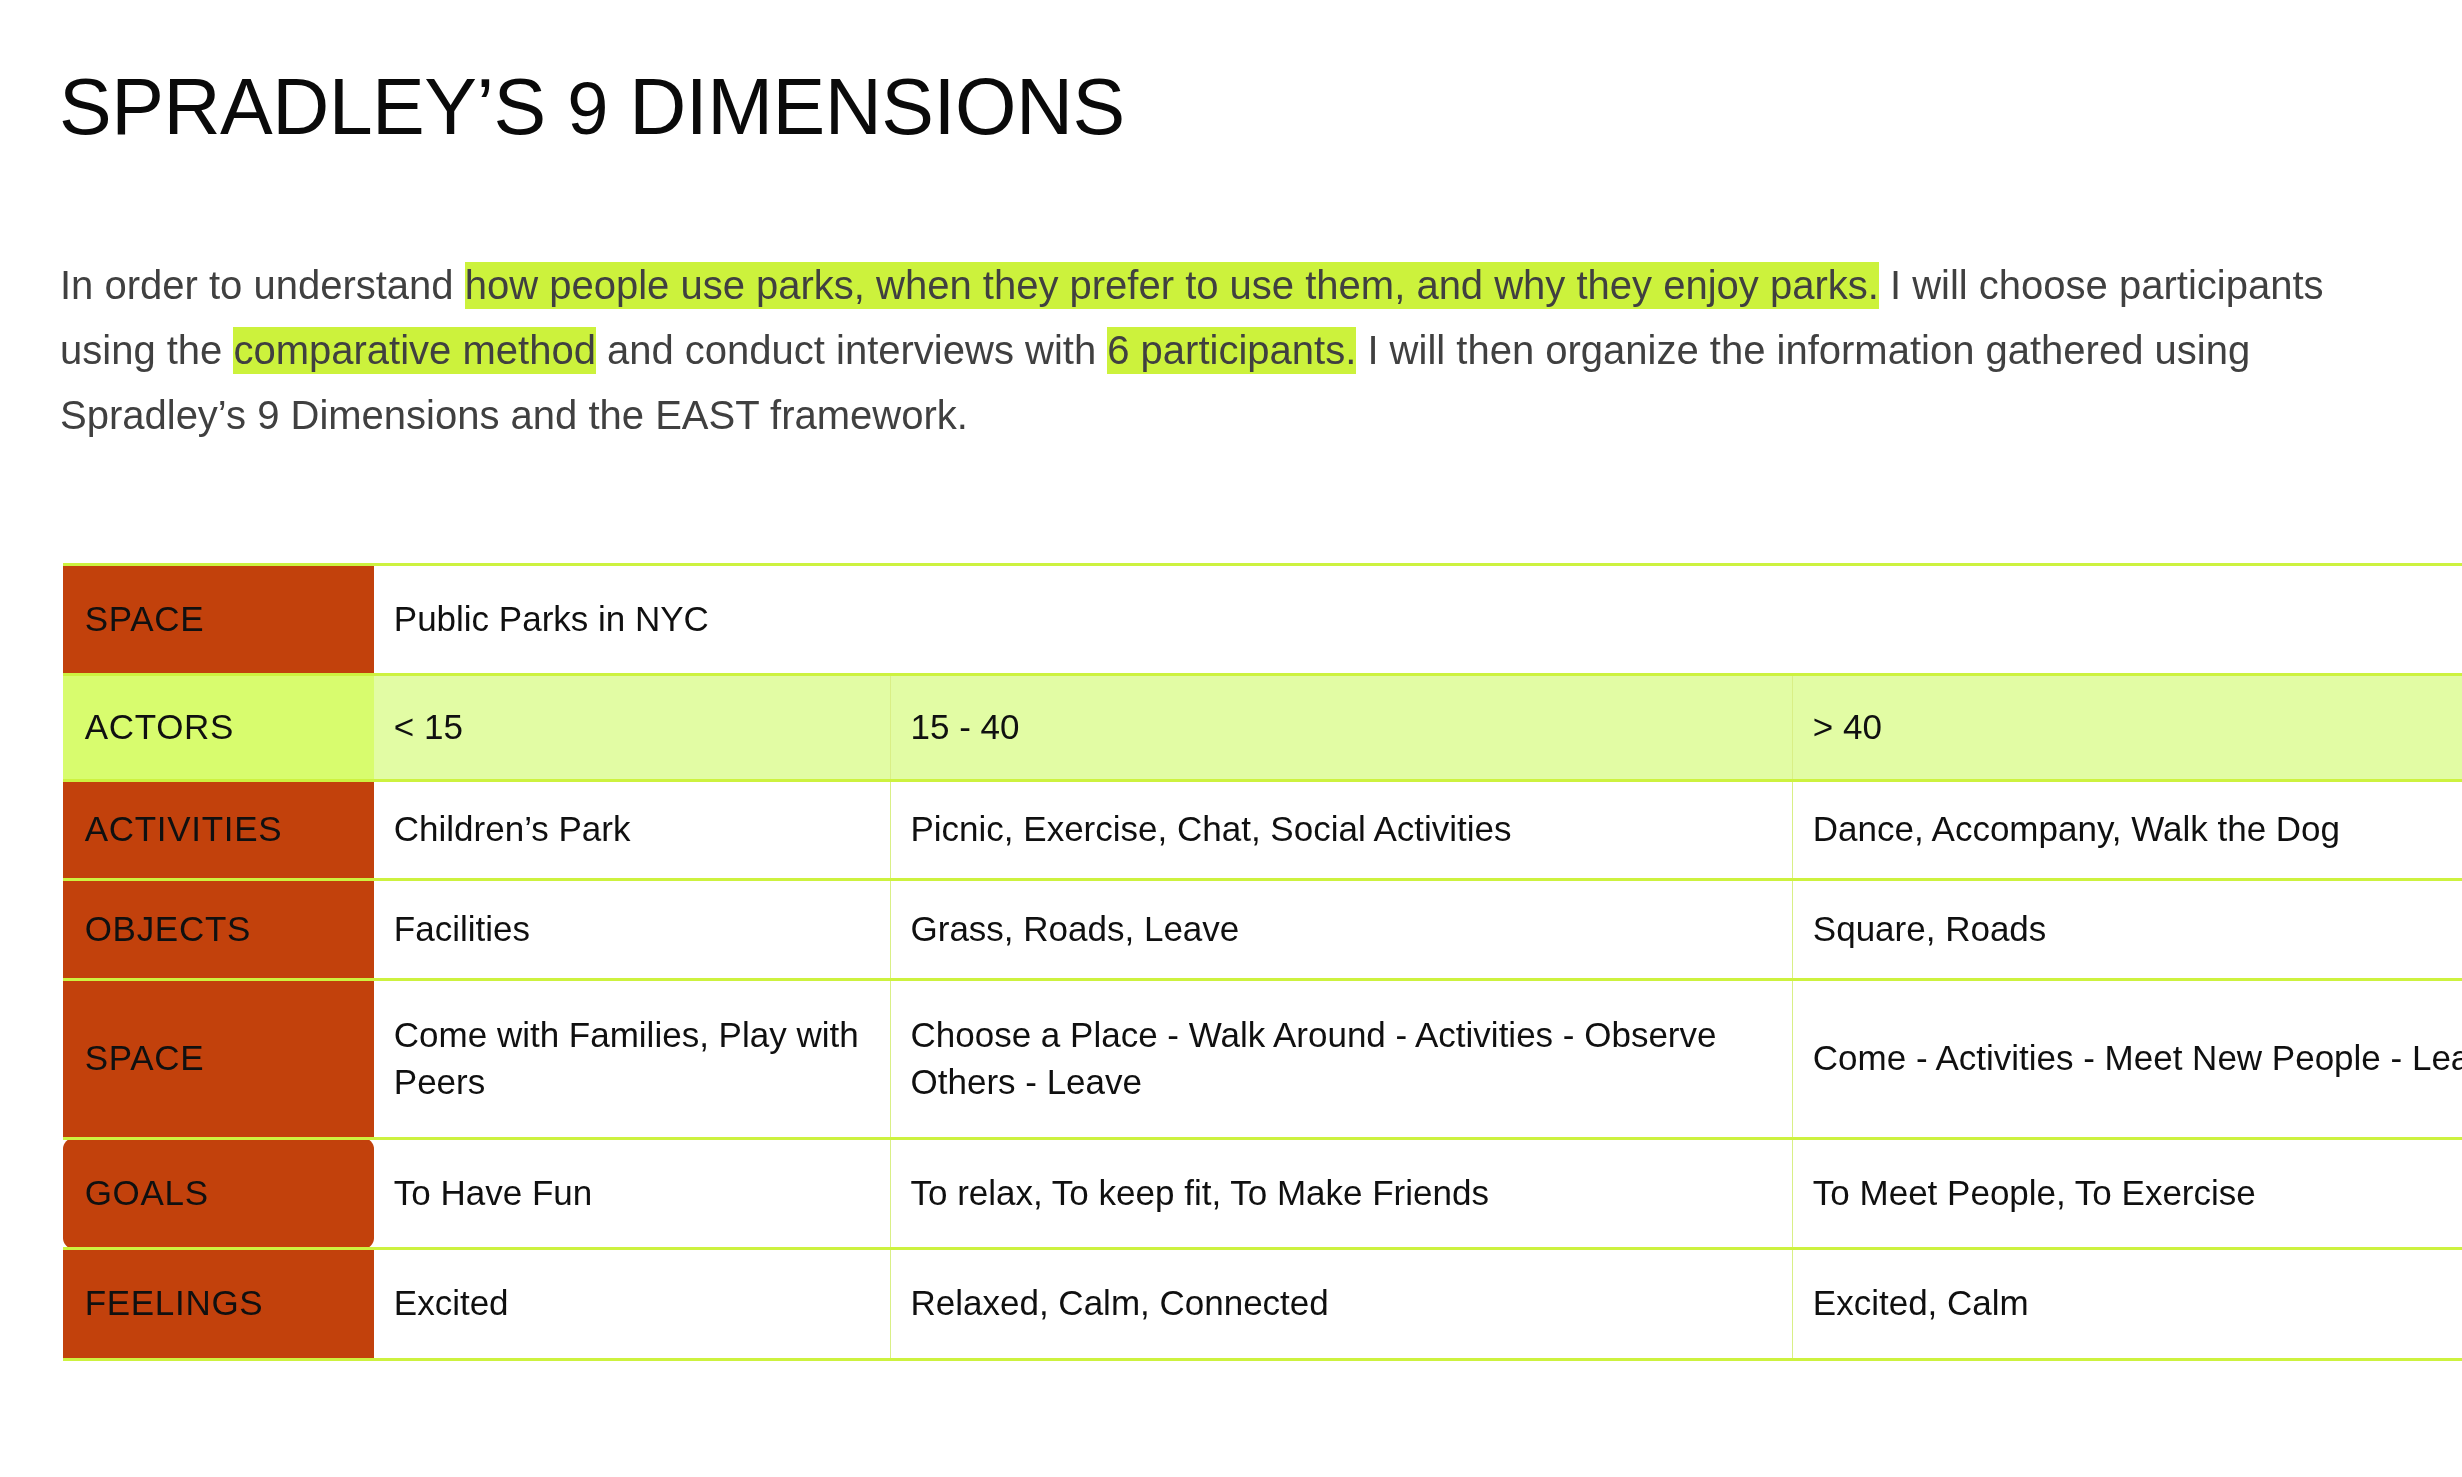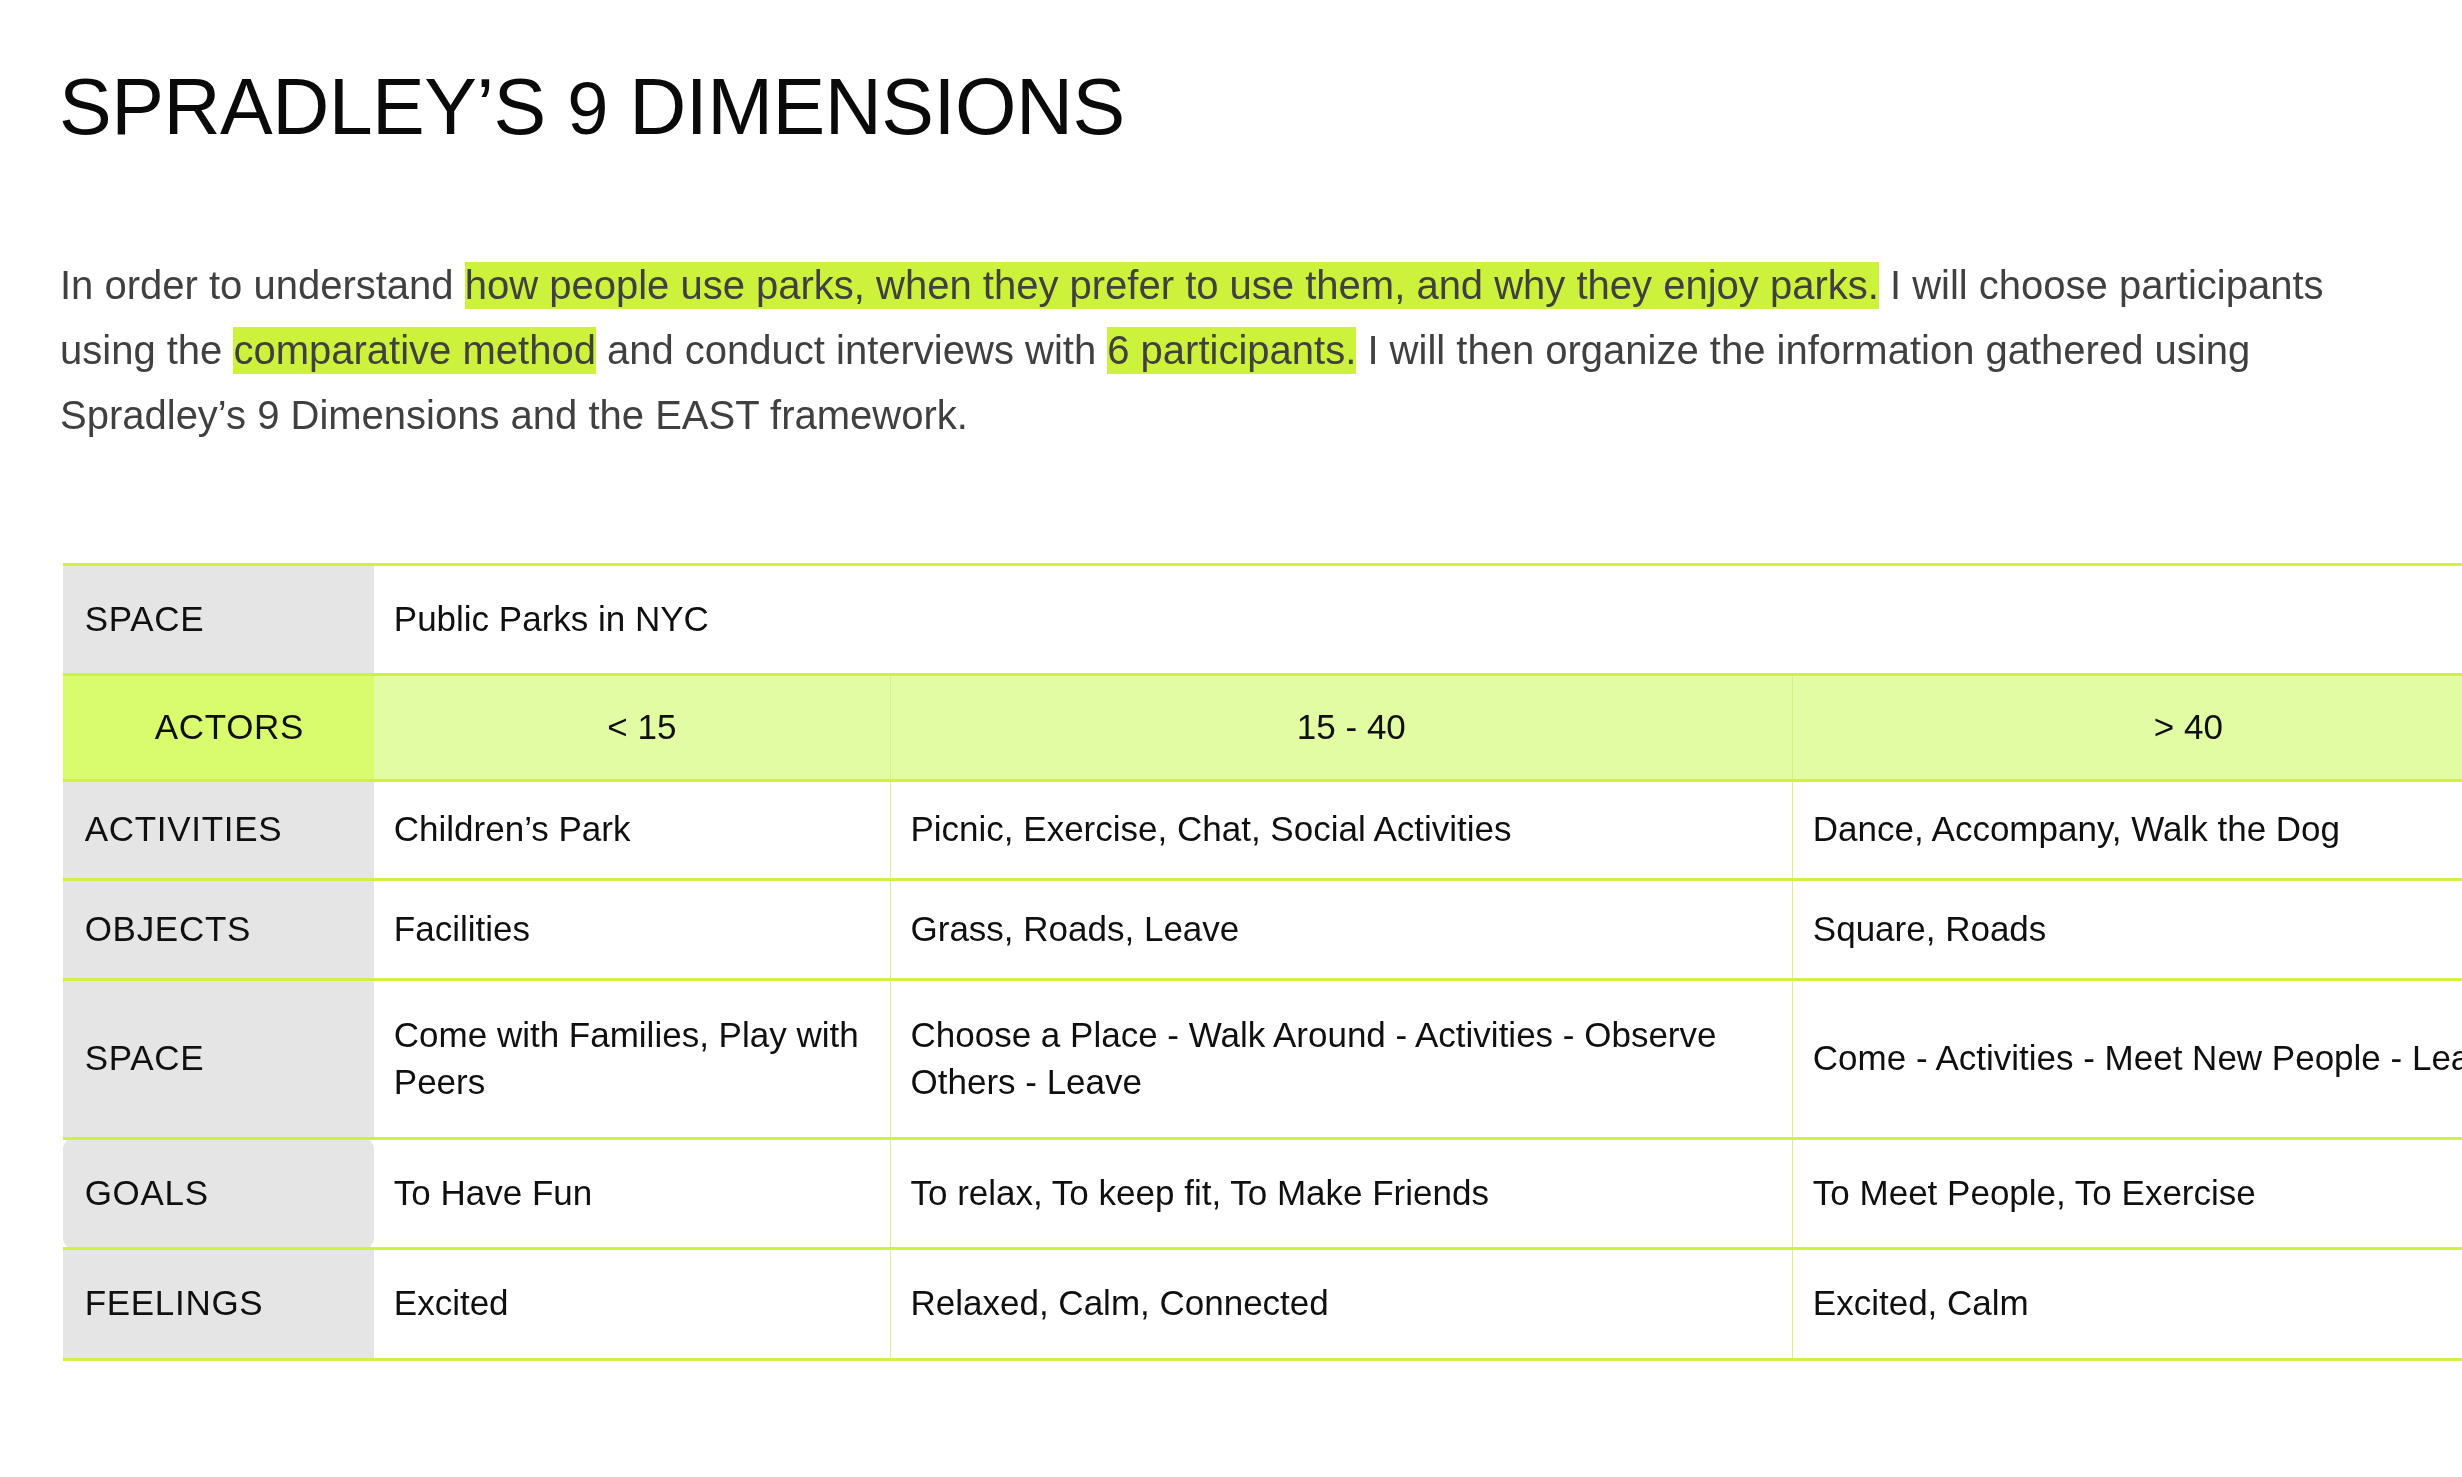--- a/index.html
+++ b/index.html
@@ -63,35 +63,35 @@
   .dim-table td {
     vertical-align:middle;
     padding:16.7px 0 16.7px 19.7px;
     line-height:1.34;
     font-weight:400;
     color:#101010;
     background:#ffffff;
     border-left:1.5px solid #d9ef86;
   }
   .dim-table td.lbl {
-    background:#e5e5e5;
+    background:#c2410c;
     border-left:none;
     letter-spacing:0.7px;
     font-weight:400;
     padding-left:21.7px;
   }
   .dim-table td.first-data { border-left:none; }
 
   
   tr.actors td { background:#e2fca4; }
   tr.actors td.lbl { background:#d8fc6e; }
 
   
   tr.r-space td  { height:74px; }
-  tr.r-actors td { height:69px;text-align:center; }
+  tr.r-actors td { height:69px; }
   tr.r-act td    { height:63px; }
   tr.r-obj td    { height:63px; }
   tr.r-eve td    { height:123px; }
   tr.r-goal td   { height:74px;border-radius:11px; }
   tr.r-feel td   { height:74px; }
 </style>
 </head>
 <body>
 
 <div class="page">

